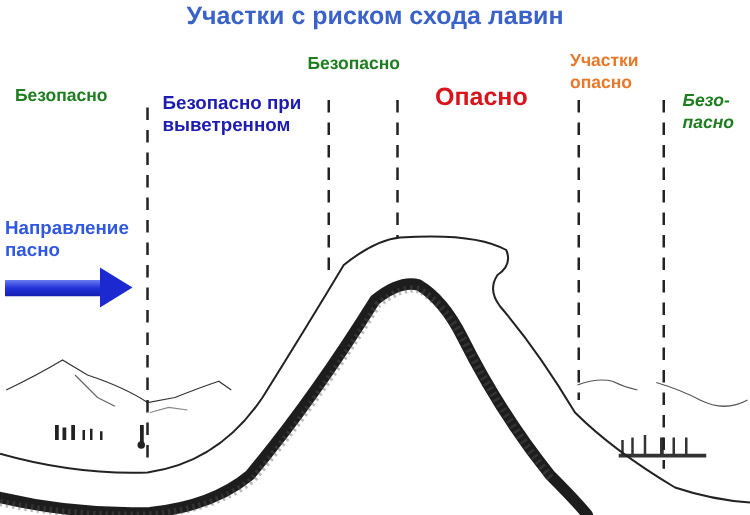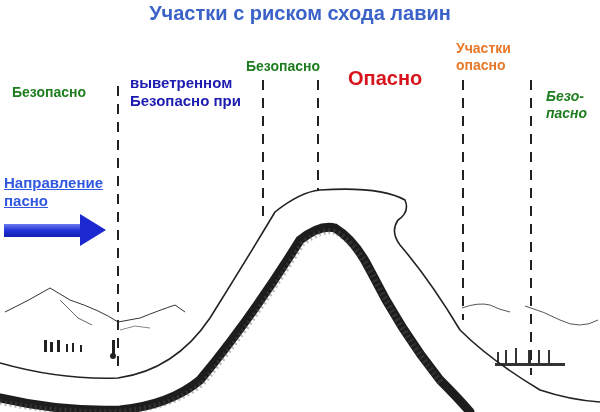--- a/index.html
+++ b/index.html
@@ -1,52 +1,52 @@
 <!DOCTYPE html>
 <html><head>
   <meta charset="utf-8">
   <style>
     html, body { margin: 0; padding: 0; }
     body { width: 600px; height: 412px; background: #ffffff; position: relative; overflow: hidden; font-family: "Liberation Sans", "DejaVu Sans", sans-serif; }
     .title { position: absolute; left: 0; top: 2px; width: 600px; text-align: center; font-size: 20px; font-weight: bold; color: #3a62c8; }
     .lbl { position: absolute; font-weight: bold; line-height: 1.2; }
-    .green { color: #1e7d1e; font-size: 14px; margin-top: 16px; }
+    .green { color: #1e7d1e; font-size: 14px; }
     .blue { color: #1c1cb0; font-size: 15px; }
     .red { color: #d8141c; font-size: 20px; }
     .orange { color: #e8782a; font-size: 14px; }
     .wind { color: #3058e0; font-size: 15px; }
     svg.scene { position: absolute; left: 0; top: 0; }
   </style>
 </head>
 <body>
 
 <div class="title">Участки с риском схода лавин</div>
 
 <div class="lbl green" style="left:12px;top:68px;">Безопасно</div>
 
 <div class="lbl blue" style="left:130px;top:74px;">
+  <div>Безопасно при</div>
   <div>выветренном</div>
-  <div>Безопасно при</div>
 </div>
 
 <div class="lbl green" style="left:246px;top:42px;">Безопасно</div>
 
 <div class="lbl red" style="left:348px;top:66px;">Опасно</div>
 
 <div class="lbl orange" style="left:456px;top:40px;">
   <div>Участки</div>
   <div>опасно</div>
 </div>
 
 <div class="lbl green" style="left:546px;top:72px;font-style:italic;">
   <div>Безо-</div>
   <div>пасно</div>
 </div>
 
-<div class="lbl wind" style="left:4px;top:174px;text-decoration:underline;">
+<div class="lbl wind" style="left:4px;top:174px;">
   <div>Направление</div>
   <div>пасно</div>
 </div>
 
 <svg class="scene" width="600" height="412" viewBox="0 0 600 412">
   <defs>
     <linearGradient id="arrowGrad" x1="0" y1="0" x2="0" y2="1">
       <stop offset="0" stop-color="#6a7cf0"></stop>
       <stop offset="0.5" stop-color="#2232d8"></stop>
       <stop offset="1" stop-color="#1420b0"></stop>

